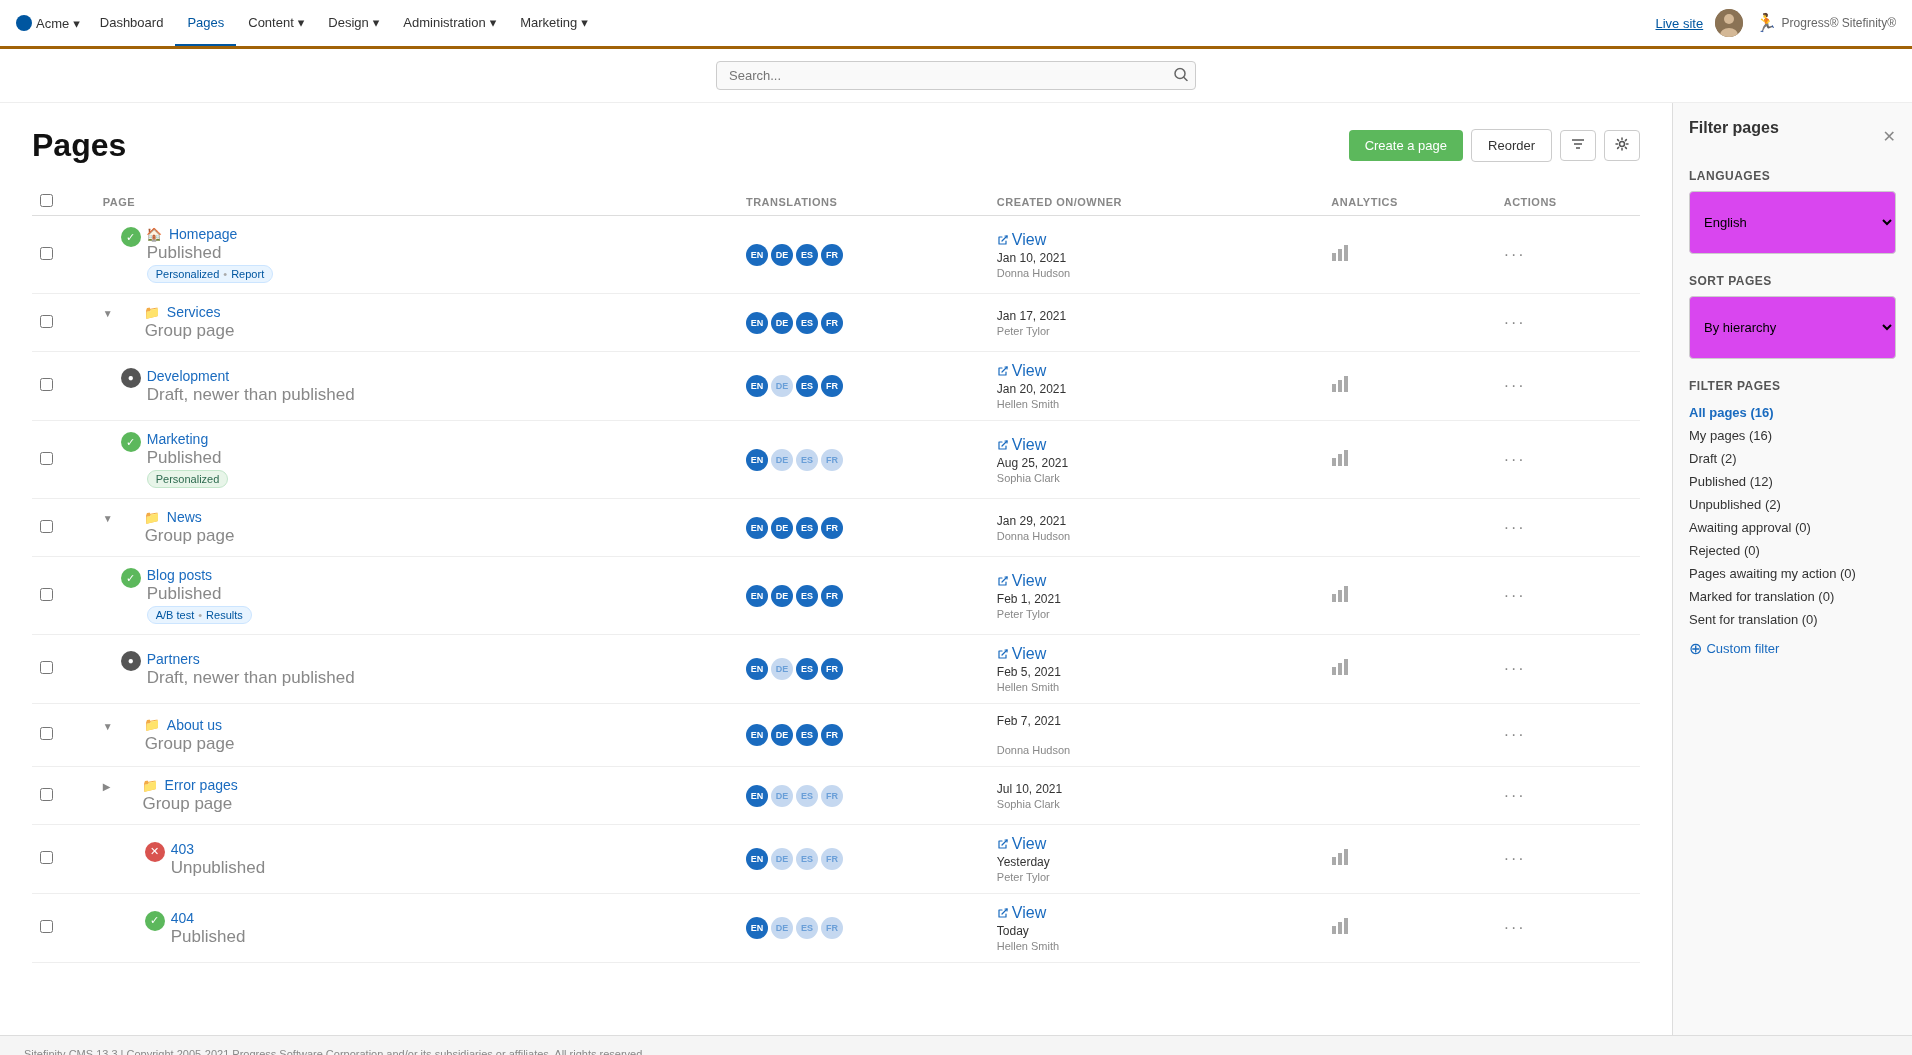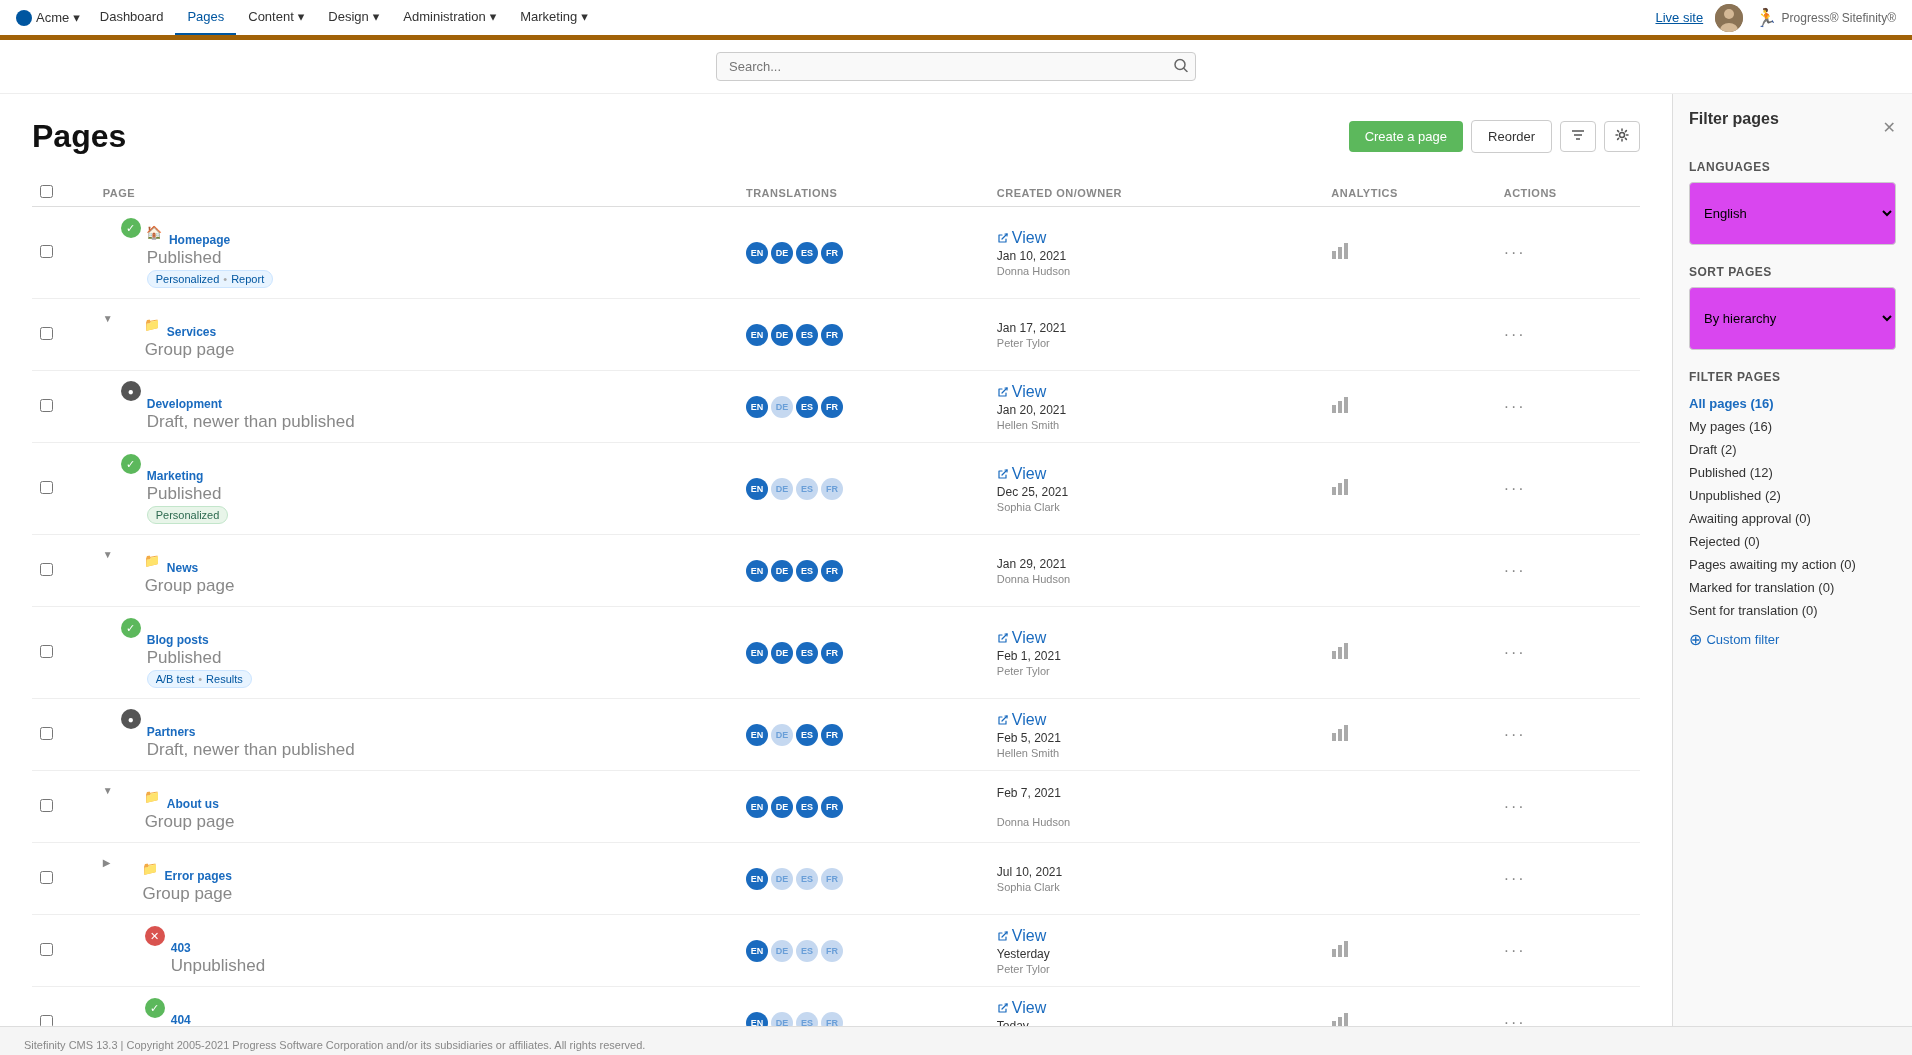--- a/index.html
+++ b/index.html
@@ -1,25 +1,25 @@
 <!DOCTYPE html>
 <html><head>
   <meta charset="utf-8">
   <style>
     * { box-sizing: border-box; margin: 0; padding: 0; }
     body { font-family: -apple-system, BlinkMacSystemFont, 'Segoe UI', sans-serif; font-size: 13px; background: #f5f5f5; color: #333; }
 
     
     .top-nav {
       background: #fff;
-      border-bottom: 5px solid #a16207;
+      border-bottom: 3px solid #a16207;
       display: flex;
       align-items: center;
       padding: 0 16px;
-      height: 40px;
+      height: 49px;
       position: relative;
       z-index: 100;
     }
     .nav-brand {
       display: flex;
       align-items: center;
       gap: 4px;
       font-size: 13px;
       font-weight: 500;
       color: #333;
@@ -203,25 +203,24 @@
       align-items: center;
       justify-content: center;
       font-size: 11px;
       flex-shrink: 0;
       margin-top: 1px;
     }
     .status-published { background: #5cb85c; color: #fff; }
     .status-unpublished { background: #d9534f; color: #fff; }
 
     .page-name-text {
-      font-size: 12px;
-      font-weight: 700;
+      font-size: 14px;
+      font-weight: 400;
       color: #1a6bbf;
       cursor: pointer;
-      margin-top: 16px;
     }
     .page-status-text {
       font-size: 17px;
       color: #888;
       margin-top: 1px;
     }
 
     .badge-wrap {
       display: flex;
       gap: 4px;
@@ -666,21 +665,21 @@
     <td class="col-created">
       <div style="display:flex;flex-direction:column;gap:2px;">
         <a class="view-link">
     <svg width="12" height="12" viewBox="0 0 12 12" fill="none">
       <path d="M8 2H10V4" stroke="#1a6bbf" stroke-width="1.2" stroke-linecap="round"></path>
       <line x1="5" y1="7" x2="10" y2="2" stroke="#1a6bbf" stroke-width="1.2" stroke-linecap="round"></line>
       <path d="M5 3H2V10H9V7" stroke="#1a6bbf" stroke-width="1.2" stroke-linecap="round" stroke-linejoin="round"></path>
     </svg>
     View
   </a>
-        <span class="created-date">Dec 25, 2021</span>
+        <span class="created-date">Aug 25, 2021</span>
         <span class="created-owner">Sophia Clark</span>
       </div>
     </td>
     <td class="col-analytics">
       <span class="analytics-icon">
     <svg width="18" height="18" viewBox="0 0 18 18" fill="none">
       <rect x="1" y="9" width="4" height="8" fill="#aaa"></rect>
       <rect x="7" y="5" width="4" height="12" fill="#aaa"></rect>
       <rect x="13" y="1" width="4" height="16" fill="#aaa"></rect>
     </svg>

